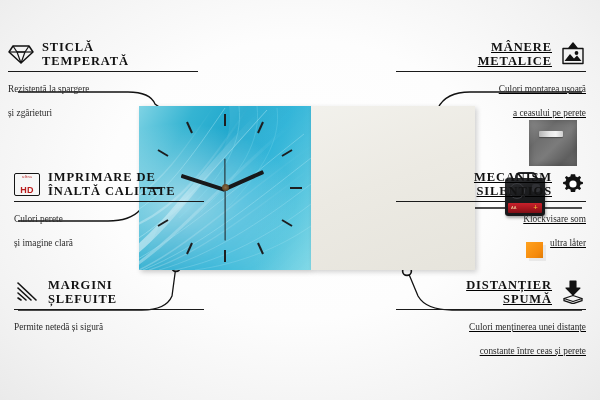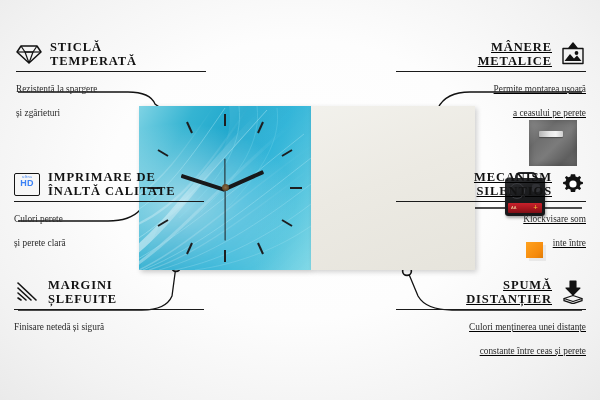--- a/index.html
+++ b/index.html
@@ -88,28 +88,28 @@
   .co-rule{height:1.4px;background:#1a1a1a;margin:3px 0 4px 0;}
   .co-sub{
     font-family:"Liberation Serif",serif;font-size:9.3px;color:#2a2a2a;line-height:11.5px;margin-top:12px;
   }
   .right .co-sub, .co-sub.right{text-align:right;}
   .ico{width:26px;height:24px;flex:0 0 26px;display:flex;align-items:center;justify-content:center;}
   .ico svg{display:block;}
 
   .hdbox{
     width:24px;height:21px;border:1.4px solid #151515;border-radius:2px;
-    display:flex;flex-direction:column;align-items:center;justify-content:flex-start;
-    font-family:"Liberation Sans",sans-serif;color:#3b82f6;
+    display:flex;flex-direction:column;align-items:center;justify-content:space-between;
+    font-family:"Liberation Sans",sans-serif;color:#b91c1c;
   }
   .hdbox .u{font-size:4.4px;letter-spacing:.3px;line-height:5px;}
   .hdbox .h{font-size:9px;font-weight:bold;line-height:9px;letter-spacing:.2px;}
 
   
-  #co-glass{left:16px;top:40px;}
+  #co-glass{left:8px;top:40px;}
   #co-print{left:14px;top:170px;}
   #co-edge{left:14px;top:278px;}
   #co-hang{left:396px;top:40px;}
   #co-mech{left:396px;top:170px;}
   #co-foam{left:396px;top:278px;}
   .callout.r{width:190px;text-decoration:underline;}
 </style>
 </head>
 <body>
 
@@ -257,91 +257,91 @@
           <span class="h">HD</span>
         </span>
       </span>
       <div>
         <div class="co-title">IMPRIMARE DE</div>
         <div class="co-title">ÎNALTĂ CALITATE</div>
       </div>
     </div>
     <div class="co-rule"></div>
     <div class="co-sub">Culori perete</div>
-    <div class="co-sub">și perete clară</div>
+    <div class="co-sub">și imagine clară</div>
   </div>
 
   <div class="callout" id="co-edge">
     <div class="co-head">
       <span class="ico">
         <svg width="26" height="22" viewBox="0 0 26 22">
           <g stroke="#121212" stroke-width="1.6" stroke-linecap="round">
             <line x1="4" y1="2" x2="22" y2="19"></line>
             <line x1="4" y1="7" x2="17" y2="19"></line>
             <line x1="4" y1="12" x2="12" y2="19"></line>
             <line x1="4" y1="17" x2="7" y2="19"></line>
           </g>
         </svg>
       </span>
       <div>
         <div class="co-title">MARGINI</div>
         <div class="co-title">ȘLEFUITE</div>
       </div>
     </div>
     <div class="co-rule"></div>
-    <div class="co-sub">Finisare netedă și sigură</div>
+    <div class="co-sub">Permite netedă și sigură</div>
   </div>
 
   <div class="callout r right" id="co-hang">
     <div class="co-head right">
       <div style="text-align:right;">
         <div class="co-title">MÂNERE</div>
         <div class="co-title">METALICE</div>
       </div>
       <span class="ico">
         <svg width="26" height="24" viewBox="0 0 26 24">
           <g fill="none" stroke="#121212" stroke-width="1.4" stroke-linejoin="round">
             <path d="M13,1 L9,6 H17 Z" fill="#121212"></path>
             <rect x="3" y="6.5" width="20" height="15"></rect>
             <path d="M4.5,19 L10,12 L14,16.5 L17,13.5 L21.5,19 Z" fill="#121212" stroke="none"></path>
             <circle cx="16.5" cy="11" r="1.9" fill="#121212" stroke="none"></circle>
           </g>
         </svg>
       </span>
     </div>
     <div class="co-rule"></div>
-    <div class="co-sub right">Permite montarea ușoară</div>
+    <div class="co-sub right">Culori montarea ușoară</div>
     <div class="co-sub right">a ceasului pe perete</div>
   </div>
 
   <div class="callout r right" id="co-mech">
     <div class="co-head right">
       <div style="text-align:right;">
         <div class="co-title">MECANISM</div>
         <div class="co-title">SILENȚIOS</div>
       </div>
       <span class="ico">
         <svg width="26" height="24" viewBox="0 0 26 24">
           <g fill="#121212">
             <path d="M13,2.2 l2.1,0 l.5,2.3 l2,.85 l1.95,-1.3 l1.5,1.5 l-1.3,1.95 l.85,2 l2.3,.5 l0,2.1 l-2.3,.5 l-.85,2 l1.3,1.95 l-1.5,1.5 l-1.95,-1.3 l-2,.85 l-.5,2.3 l-2.1,0 l-2.1,0 l-.5,-2.3 l-2,-.85 l-1.95,1.3 l-1.5,-1.5 l1.3,-1.95 l-.85,-2 l-2.3,-.5 l0,-2.1 l2.3,-.5 l.85,-2 l-1.3,-1.95 l1.5,-1.5 l1.95,1.3 l2,-.85 l.5,-2.3 Z"></path>
           </g>
           <circle cx="13" cy="12" r="3.6" fill="#ffffff"></circle>
         </svg>
       </span>
     </div>
     <div class="co-rule"></div>
     <div class="co-sub right">Klockvisare som</div>
-    <div class="co-sub right">inte între</div>
+    <div class="co-sub right">ultra låter</div>
   </div>
 
   <div class="callout r right" id="co-foam">
     <div class="co-head right">
       <div style="text-align:right;">
+        <div class="co-title">DISTANȚIER</div>
         <div class="co-title">SPUMĂ</div>
-        <div class="co-title">DISTANȚIER</div>
       </div>
       <span class="ico">
         <svg width="26" height="24" viewBox="0 0 26 24">
           <g fill="#121212" stroke="#121212" stroke-width="1.1" stroke-linejoin="round">
             <path d="M10,1 h6 v7 h4 l-7,7 l-7,-7 h4 Z"></path>
           </g>
           <g fill="none" stroke="#121212" stroke-width="1.3" stroke-linejoin="round">
             <path d="M13,15.5 l9,3 l-9,3 l-9,-3 Z"></path>
             <path d="M4,18.5 v2.2 l9,3 l9,-3 v-2.2"></path>
           </g>

